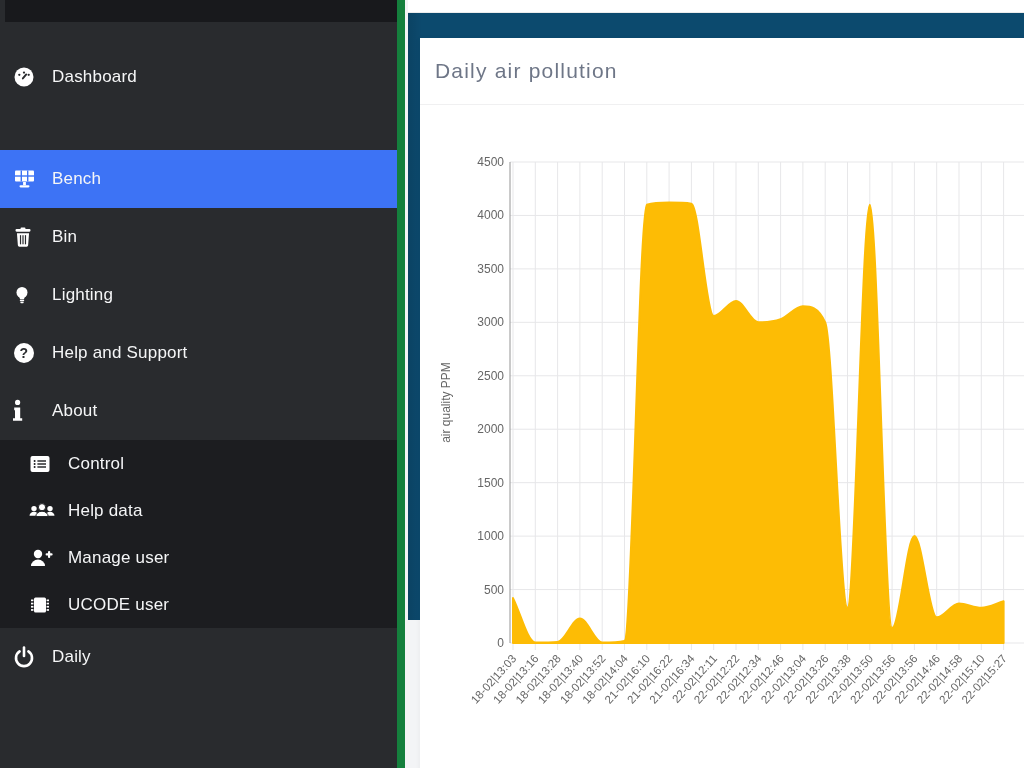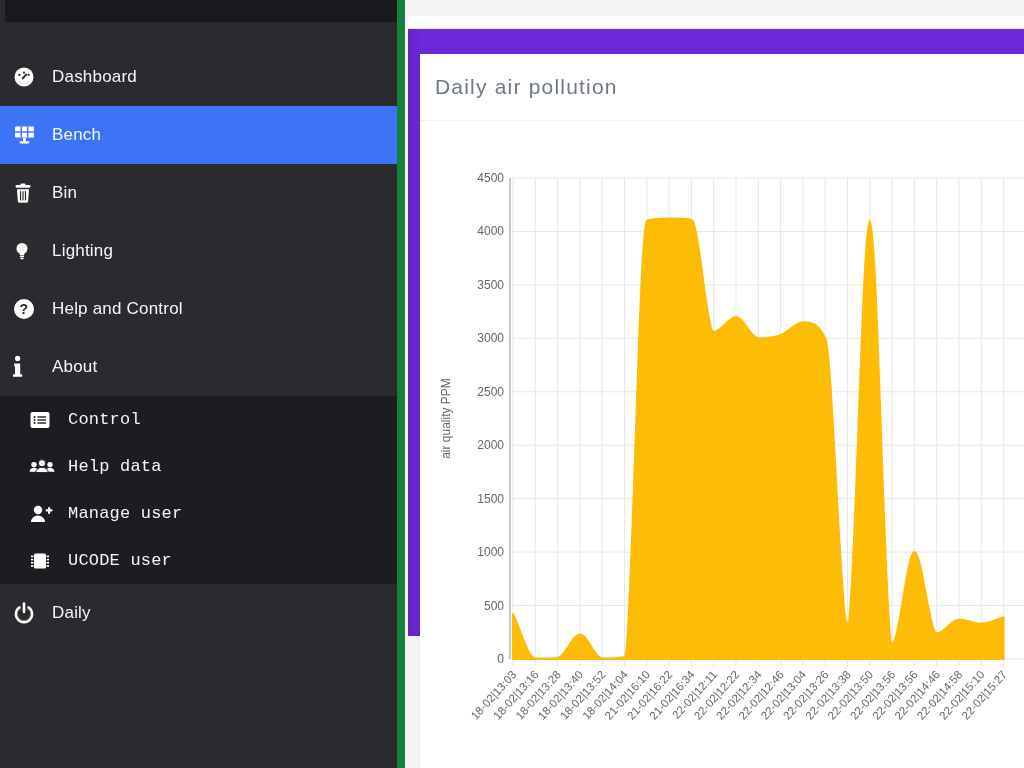--- a/index.html
+++ b/index.html
@@ -8,30 +8,30 @@
   .app { position:relative; width:1024px; height:768px; overflow:hidden; background:#f3f4f6; }
 
   
   .sidebar { position:absolute; left:0; top:0; width:405px; height:768px;
              background:#292b2e; border-right:8px solid #15803d; }
   .brand-strip { position:absolute; top:0; left:5px; right:0; height:22px; background:#18191c; }
   .menu { position:absolute; top:48px; left:0; right:0; }
   .item { height:58px; display:flex; align-items:center; padding-left:12px;
           color:#f5f6f7; font-size:17px; font-weight:500; letter-spacing:.2px; cursor:pointer;
           position:relative; }
-  .item.active { background:#3d73f5; }
+  .item.active { background:#3d73f5;margin-top:44px; }
   .ic { width:30px; min-width:30px; height:24px; display:flex; align-items:center; justify-content:flex-start; margin-right:10px; }
   .ic svg { display:block; }
-  .submenu { background:#1c1d20;font-family:Liberation Mono, monospace; }
+  .submenu { background:#1c1d20; }
   .submenu .item { height:47px; padding-left:28px; }
   .plus-glyph { position:absolute; right:18px; top:50%; transform:translateY(-58%);
                 font-size:28px; font-weight:700; color:#fff; line-height:1; }
 
   
-  .main { position:absolute; left:408px; top:16px; width:616px; height:620px; background:#6d28d9; }
+  .main { position:absolute; left:408px; top:0; width:616px; height:620px; background:#0c4a6e; }
   .main::before { content:""; position:absolute; left:0; top:0; bottom:0; width:14px;
                   background:linear-gradient(to right, rgba(0,0,0,.10), rgba(0,0,0,0)); }
   .topbar { position:absolute; left:0; top:0; right:0; height:13px; background:#fff;
             border-bottom:1px solid #ececec; }
   .card { position:absolute; left:12px; top:38px; width:660px; height:760px; background:#fff;
           box-shadow:0 1px 6px rgba(0,0,0,.05); }
   .card-header { height:67px; border-bottom:1px solid #f0f0f1; display:flex; align-items:center;
                  padding-left:15px; }
   .card-title { font-size:21px; font-weight:400; color:#6e7687; letter-spacing:1.2px; }
   .chart-wrap { position:relative; width:660px; height:660px; }
@@ -100,21 +100,21 @@
         <span class="lbl">Lighting</span>
       </div>
 
       <div class="item">
         <span class="ic">
           <svg width="24" height="24" viewBox="0 0 24 24">
             <circle cx="12" cy="12" r="10" fill="#fff"></circle>
             <text x="12" y="17" text-anchor="middle" font-size="14" font-weight="bold" fill="#292b2e" font-family="Liberation Sans, sans-serif">?</text>
           </svg>
         </span>
-        <span class="lbl">Help and Control</span>
+        <span class="lbl">Help and Support</span>
       </div>
 
       <div class="item">
         <span class="ic">
           <svg width="14" height="24" viewBox="0 0 14 24">
             <circle cx="5.6" cy="3.4" r="2.6" fill="#fff"></circle>
             <path d="M2.2 8.6 h6 v10.6 h2 v2.6 H1 v-2.6 h2 v-8 H2.2 Z" fill="#fff"></path>
           </svg>
         </span>
         <span class="lbl">About</span>

